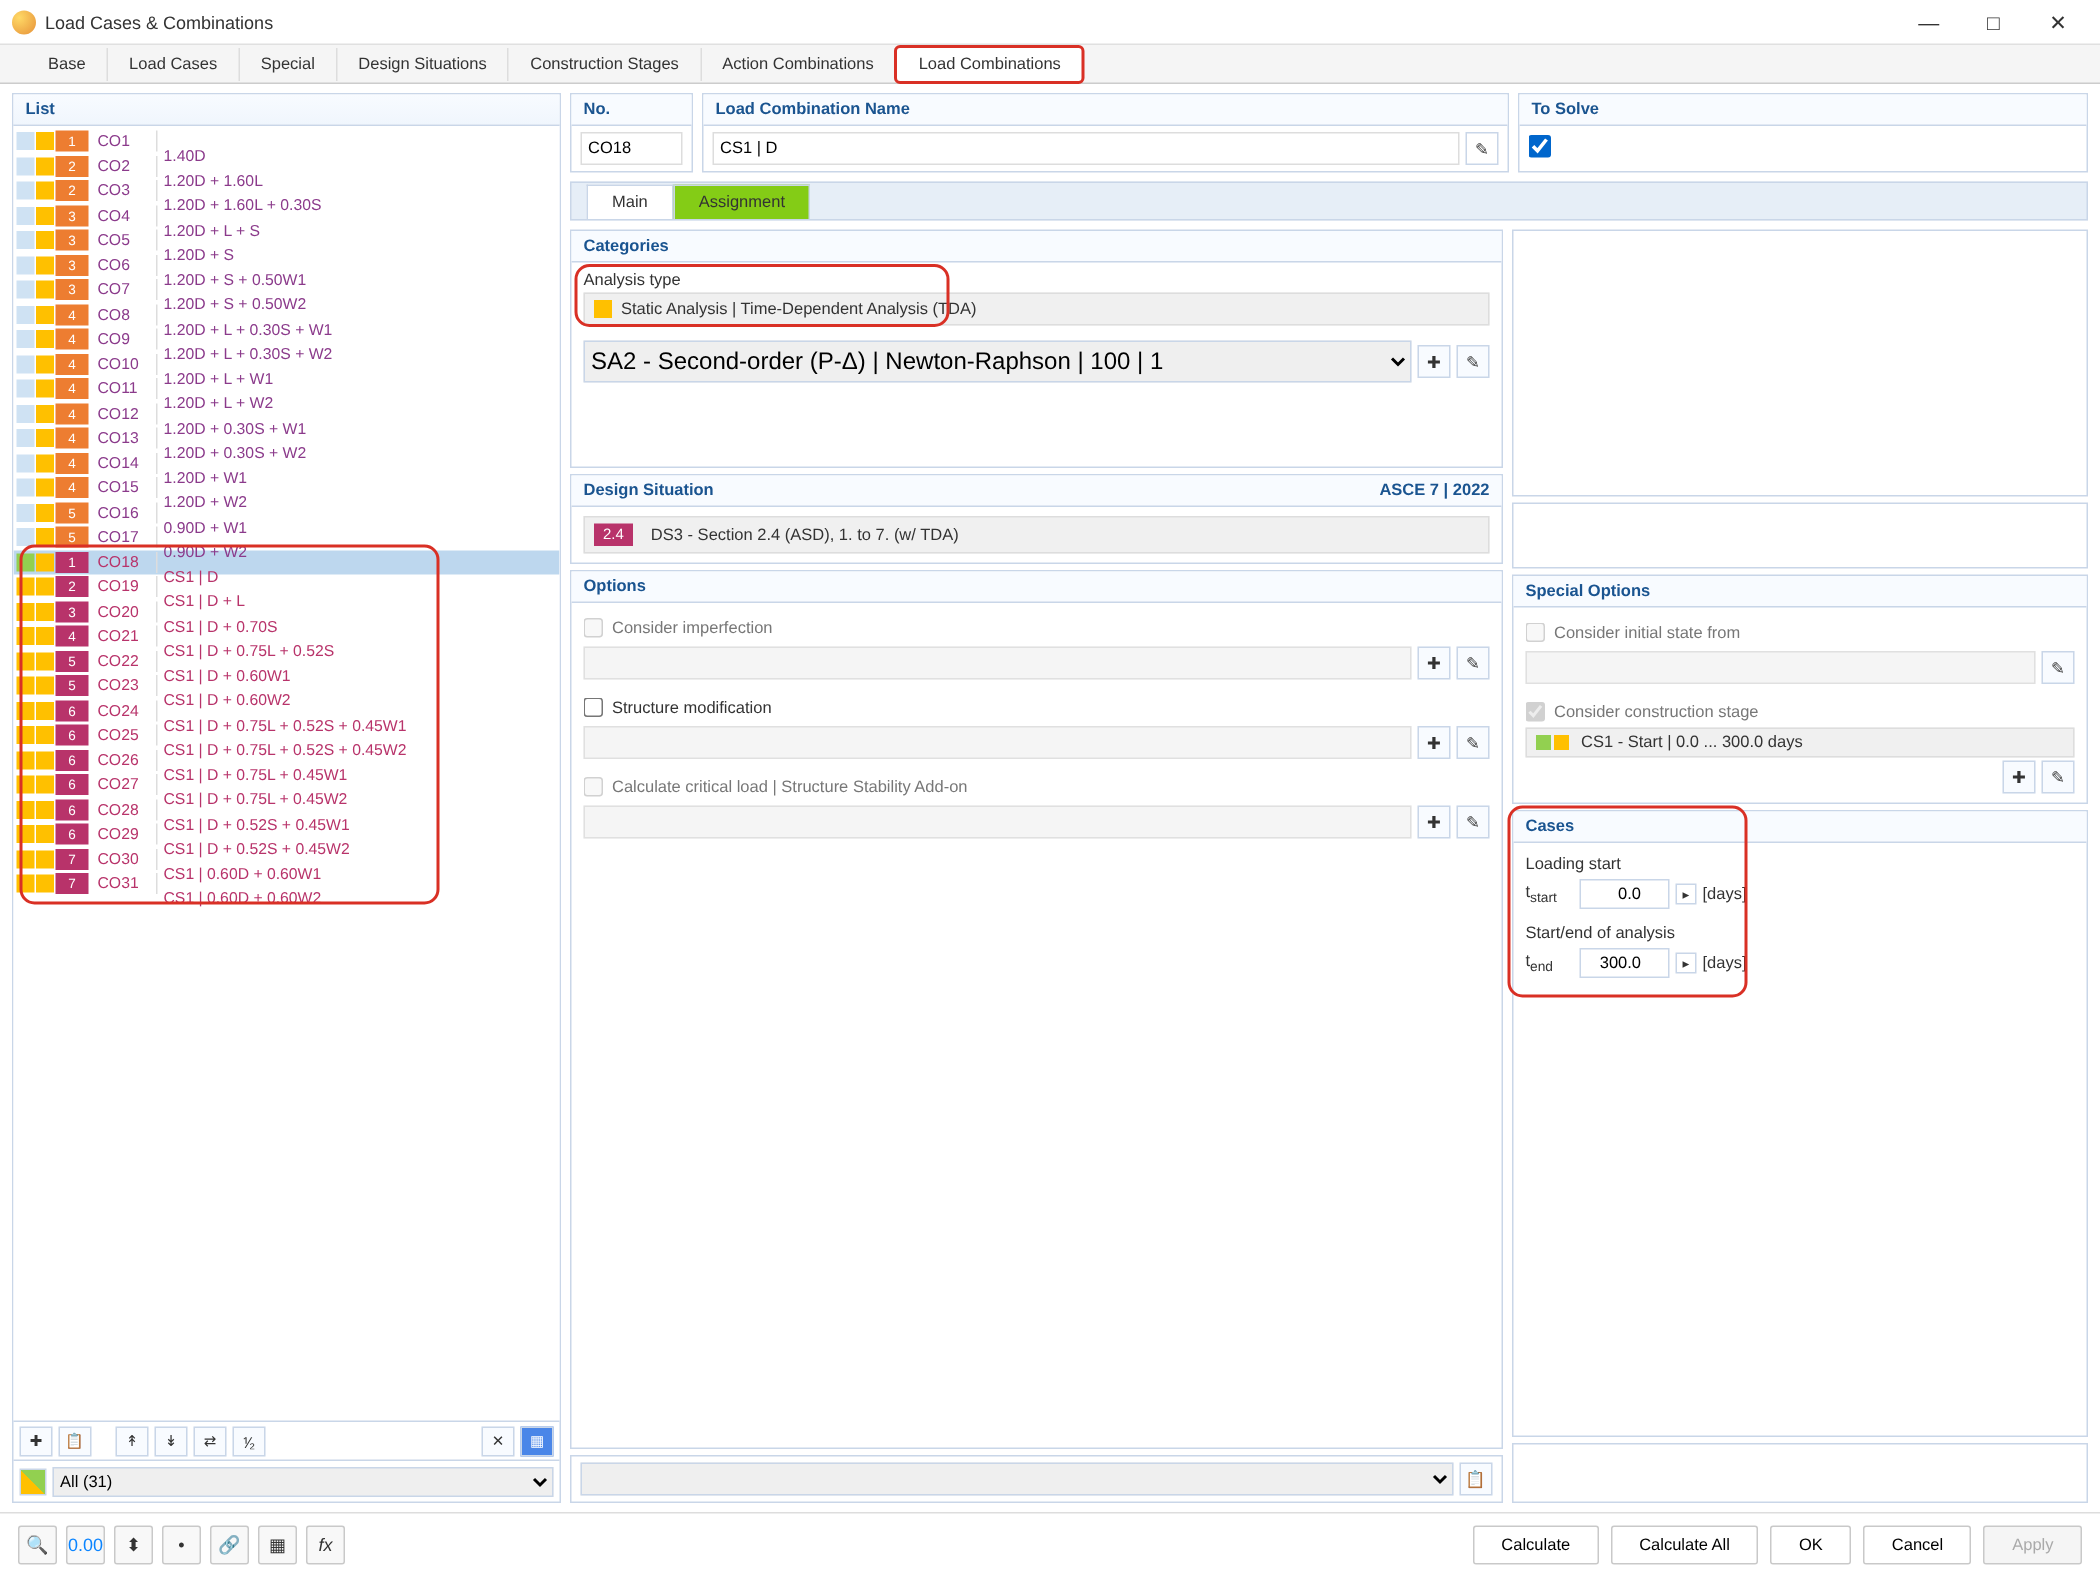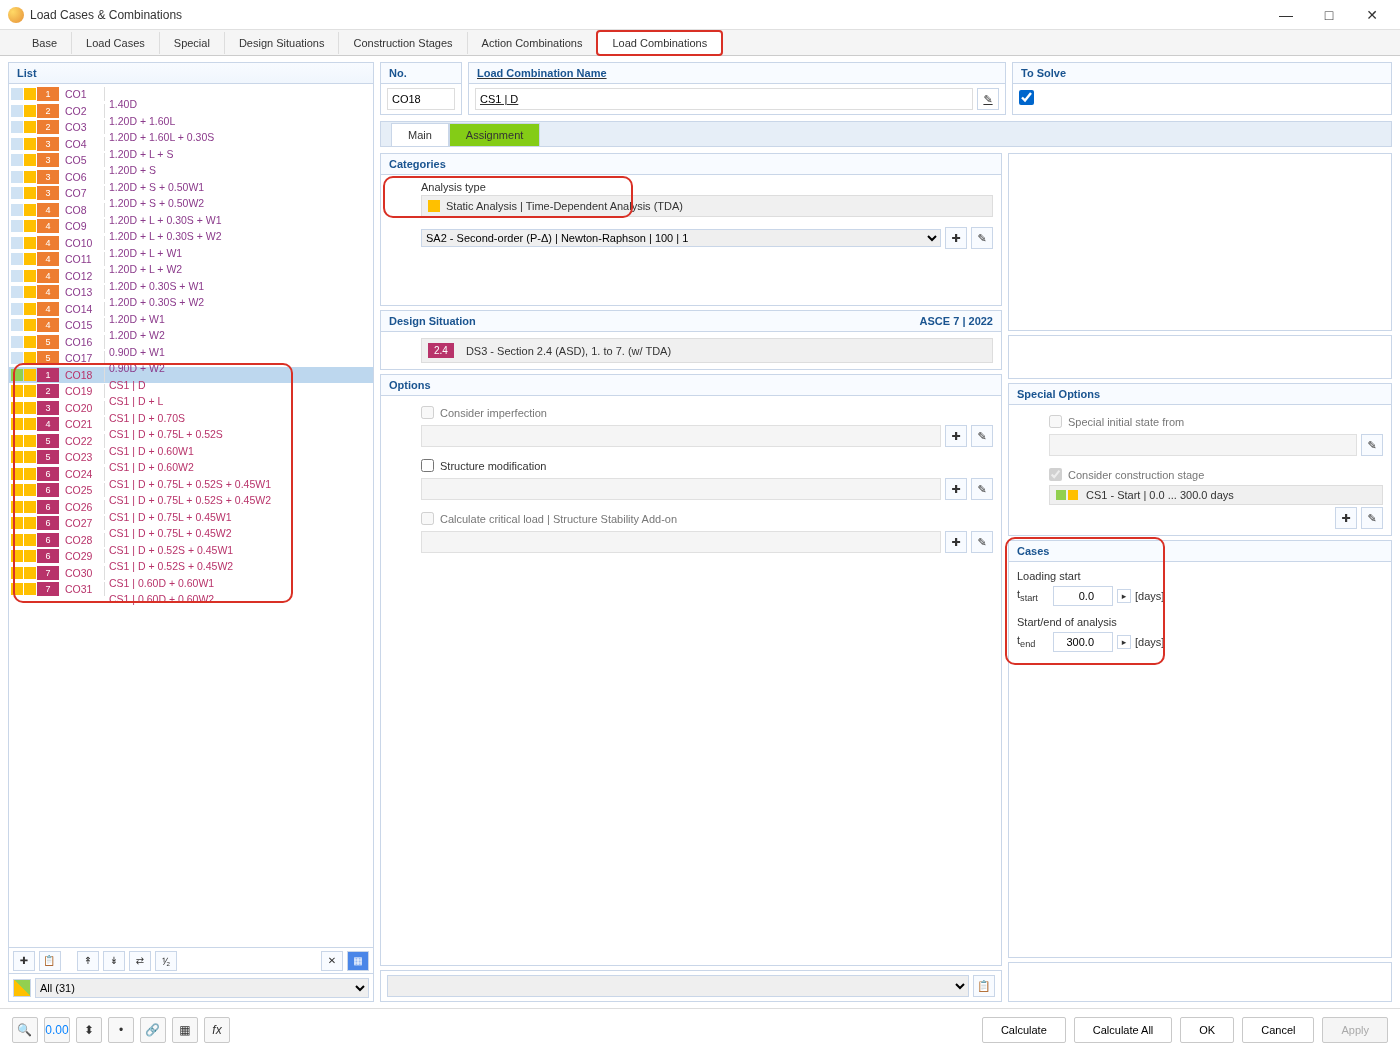--- a/index.html
+++ b/index.html
@@ -39,47 +39,47 @@
 .tb-btn { width: 22px; height: 20px; border: 1px solid #c9d6e8; background: #f8fbff; display: flex; align-items: center; justify-content: center; font-size: 10px; cursor: pointer; }
 .left-filter { height: 28px; border-top: 1px solid #c9d6e8; display: flex; align-items: center; padding: 0 4px; }
 .left-filter .sw { width: 18px; height: 18px; border: 1px solid #c9d6e8; margin-right: 4px; background: linear-gradient(45deg, #ffc000, #ffc000 50%, #92d050 50%); }
 .left-filter select { flex: 1; height: 20px; font-size: 11px; border: 1px solid #c9d6e8; }
 
 
 .top-row { display: flex; gap: 6px; }
 .field-group { border: 1px solid #c9d6e8; background: #fff; }
 .field-group .panel-header { background: #f8fbff; }
 .no-box { width: 82px; }
-.name-box { flex: 1; text-decoration: underline; }
+.name-box { flex: 1; }
 .solve-box { width: 380px; }
 .field-body { padding: 4px 6px; }
 .field-body input[type=text] { width: 100%; height: 22px; font-size: 11px; padding: 2px 4px; border: 1px solid #ddd; }
 .name-body { display: flex; align-items: center; gap: 4px; }
 .name-body input { flex: 1; }
 .edit-icon { width: 22px; height: 22px; border: 1px solid #c9d6e8; display: flex; align-items: center; justify-content: center; cursor: pointer; }
 .solve-body { padding: 6px; }
 .solve-body input[type=checkbox] { width: 15px; height: 15px; accent-color: #0066cc; }
 
 
 .subtabs { display: flex; background: #e6eef7; border: 1px solid #c9d6e8; height: 26px; align-items: flex-end; padding-left: 10px; }
 .subtab { padding: 5px 16px; font-size: 11px; cursor: pointer; border: 1px solid #c9d6e8; border-bottom: none; background: #84cc16; }
 .subtab.active { background: #fff; }
 
 
 .content-row { display: flex; flex: 1; gap: 6px; }
 .col-left { flex: 1; display: flex; flex-direction: column; gap: 4px; }
 .col-right { width: 384px; display: flex; flex-direction: column; gap: 4px; }
 .section { border: 1px solid #c9d6e8; background: #fff; }
 .section .shead { background: #f8fbff; color: #1a5490; font-weight: bold; font-size: 11px; padding: 4px 8px; border-bottom: 1px solid #c9d6e8; }
-.section .sbody { padding: 6px 8px; margin-left: 32px; }
+.section .sbody { padding: 6px 8px; }
 .sub-label { font-size: 11px; color: #333; margin-bottom: 2px; }
 .ro-box { background: #f0f0f0; border: 1px solid #ddd; padding: 4px 6px; font-size: 11px; display: flex; align-items: center; gap: 6px; }
 .ro-box .sw { width: 12px; height: 12px; background: #ffc000; }
 .sel-row { display: flex; align-items: center; gap: 4px; }
-.sel-row select { flex: 1; height: 18px; font-size: 11px; border: 1px solid #c9d6e8; }
+.sel-row select { flex: 1; height: 28px; font-size: 16px; border: 1px solid #c9d6e8; }
 .mini-btn { width: 22px; height: 22px; border: 1px solid #c9d6e8; background: #f8fbff; display: flex; align-items: center; justify-content: center; font-size: 11px; cursor: pointer; }
 .ds-pill { display: inline-flex; align-items: center; background: #b8336a; color: #fff; font-size: 10px; padding: 2px 6px; margin-right: 6px; }
 .opt-row { display: flex; align-items: center; gap: 6px; padding: 4px 0; font-size: 11px; color: #777; }
 .opt-row.enabled { color: #333; }
 .opt-row input[type=checkbox] { width: 13px; height: 13px; }
 .opt-sub { margin-top: 2px; display: flex; gap: 4px; }
 .opt-sub .placeholder { flex: 1; height: 22px; background: #f5f5f5; border: 1px solid #e0e0e0; }
 
 .times-body { padding: 8px; }
 .time-field { margin-bottom: 10px; }
@@ -507,21 +507,21 @@
 
       <div class="col-right">
         <div class="section" style="height:178px;"></div>
         <div class="section" style="height:44px;"></div>
 
         <div class="section">
           <div class="shead">Special Options</div>
           <div class="sbody">
             <div class="opt-row">
                 <input type="checkbox" disabled="" style="">
-                <span>Special initial state from</span>
+                <span>Consider initial state from</span>
               </div>
             <div class="opt-sub">
                 <div class="placeholder"></div>
                 <span class="mini-btn">✎</span>
               </div>
             <div style="height:8px"></div>
             <div class="opt-row">
                 <input type="checkbox" checked="" disabled="" style="">
                 <span>Consider construction stage</span>
               </div>

